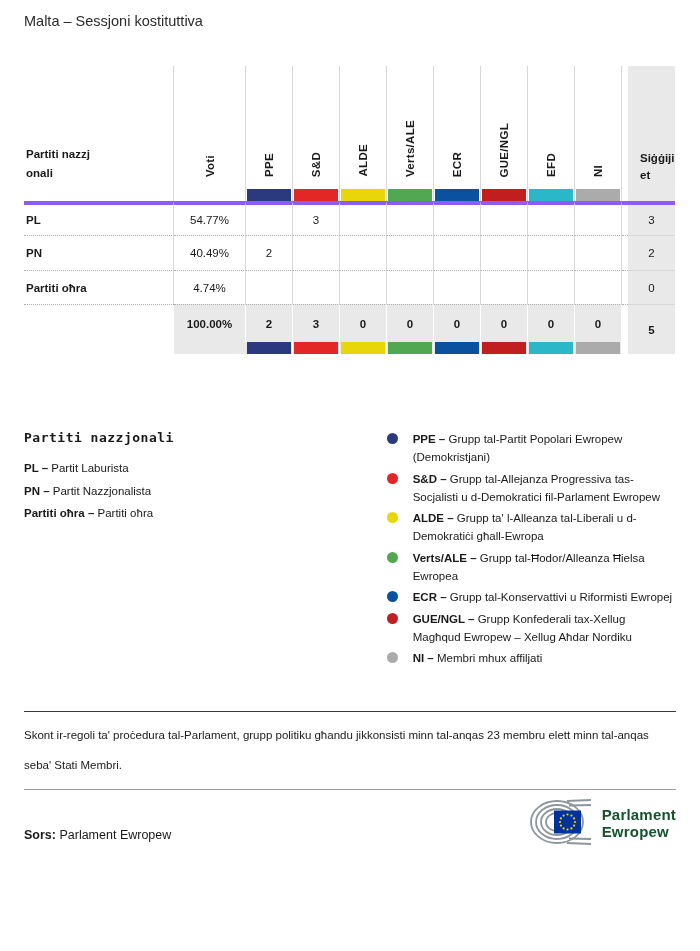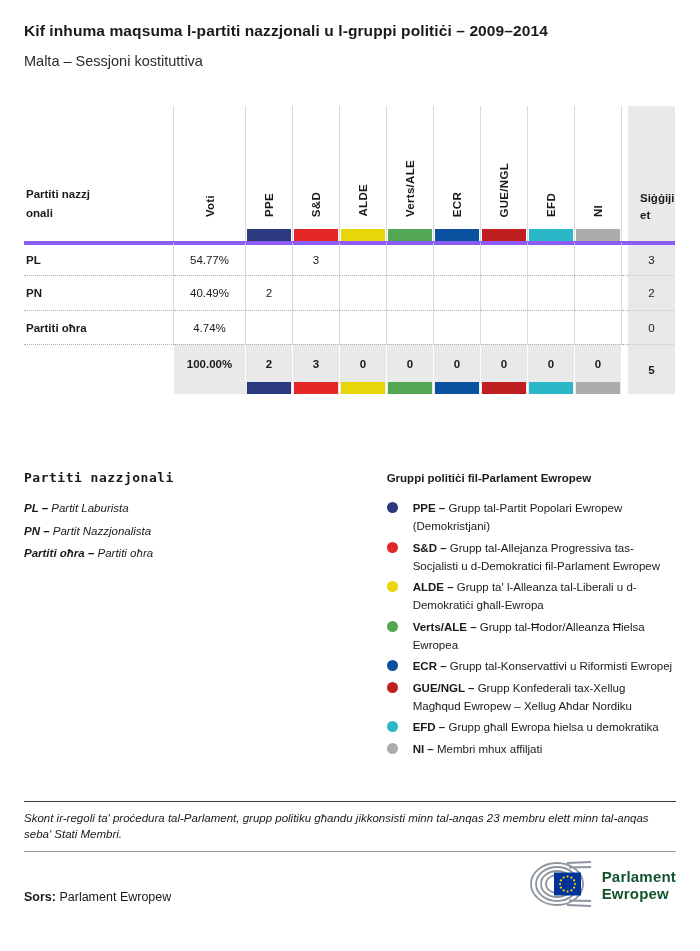--- a/index.html
+++ b/index.html
@@ -42,43 +42,42 @@
   .pname { display:flex; align-items:center; padding-left:2px; font-weight:bold; }
   .num   { display:flex; align-items:center; justify-content:center; }
   .total { font-weight:bold; }
   .sig-total { grid-row:span 2; }
 
   
   .legends { display:flex; margin-top:76px; }
   .leg-left { width:366px; }
   .leg-left h3 { font-family:"DejaVu Sans Mono", monospace; font-size:13px; font-weight:bold;
                  margin:0 0 17px 0; letter-spacing:.5px; }
-  .leg-left .item { font-size:11.5px; margin-bottom:10.5px;font-style:italic; }
+  .leg-left .item { font-size:11.5px; margin-bottom:10.5px; }
   .leg-right { width:292px; font-size:11.5px; }
   .leg-right h3 { font-size:11.5px; font-weight:bold; margin:2px 0 15px 0; }
   .gitem { position:relative; padding-left:26px; line-height:18px; margin-bottom:3.5px; }
   .gdot  { position:absolute; left:0; top:3px; width:11px; height:11px; border-radius:50%; }
 
   
   .footer { margin-top:40px; }
   .hr1 { border-top:1px solid #3a3a3a; }
   .hr2 { border-top:1px solid #9c9c9c; }
-  .note { font-size:11.5px; line-height:16px; margin:8px 0 9px 0; width:652px; color:#1a1a1a;font-style:italic; }
+  .note { font-size:11.5px; line-height:30px; margin:8px 0 9px 0; width:652px; color:#1a1a1a; }
   .bottom { display:flex; justify-content:space-between; align-items:center; margin-top:6px; }
   .sors { font-size:12.5px; margin-top:24px; }
   .sors b { font-weight:bold; }
   .logo { display:flex; align-items:center; gap:9px; }
   .logo-text { color:#14532d; font-weight:bold; font-size:15px; line-height:17px; letter-spacing:.2px; }
 </style>
 </head>
 <body>
 
 <div class="content">
 
-  <h1 class="title">Kif inhuma maqsuma l-partiti nazzjonali u l-gruppi politiċi – 2009–2014</h1>
   <h2 class="subtitle">Malta – Sessjoni kostituttiva</h2>
 
   <div class="grid">
 
     <div class="cell vline hdr-name">
         <span>Partiti nazzjonali</span>
       </div>
     <div class="cell vline rot">
         <span>Voti</span>
       </div>
@@ -228,28 +227,26 @@
   </div>
 
   <div class="legends">
     <div class="leg-left">
       <h3>Partiti nazzjonali</h3>
       <div class="item"><b>PL –</b> <span>Partit Laburista</span></div>
       <div class="item"><b>PN –</b> <span>Partit Nazzjonalista</span></div>
       <div class="item"><b>Partiti oħra –</b> <span>Partiti oħra</span></div>
     </div>
     <div class="leg-right">
-      <h3>Gruppi politiċi fil-Parlament Ewropew</h3>
       <div class="gitem"><span class="gdot" style="background-color: rgb(43, 58, 127);"></span><b>PPE –</b> <span>Grupp tal-Partit Popolari Ewropew (Demokristjani)</span></div>
       <div class="gitem"><span class="gdot" style="background-color: rgb(227, 38, 38);"></span><b>S&amp;D –</b> <span>Grupp tal-Allejanza Progressiva tas-Socjalisti u d-Demokratici fil-Parlament Ewropew</span></div>
       <div class="gitem"><span class="gdot" style="background-color: rgb(232, 214, 10);"></span><b>ALDE –</b> <span>Grupp ta' l-Alleanza tal-Liberali u d-Demokratiċi għall-Ewropa</span></div>
       <div class="gitem"><span class="gdot" style="background-color: rgb(82, 168, 82);"></span><b>Verts/ALE –</b> <span>Grupp tal-Ħodor/Alleanza Ħielsa Ewropea</span></div>
       <div class="gitem"><span class="gdot" style="background-color: rgb(10, 82, 159);"></span><b>ECR –</b> <span>Grupp tal-Konservattivi u Riformisti Ewropej</span></div>
       <div class="gitem"><span class="gdot" style="background-color: rgb(193, 31, 31);"></span><b>GUE/NGL –</b> <span>Grupp Konfederali tax-Xellug Magħqud Ewropew – Xellug Aħdar Nordiku</span></div>
-      <div class="gitem"><span class="gdot" style="background-color: rgb(42, 184, 201);"></span><b>EFD –</b> <span>Grupp għall Ewropa ħielsa u demokratika</span></div>
       <div class="gitem"><span class="gdot" style="background-color: rgb(171, 171, 171);"></span><b>NI –</b> <span>Membri mhux affiljati</span></div>
     </div>
   </div>
 
   <div class="footer">
     <div class="hr1"></div>
     <p class="note">Skont ir-regoli ta' proċedura tal-Parlament, grupp politiku għandu jikkonsisti minn tal-anqas 23 membru elett minn tal-anqas seba' Stati Membri.</p>
     <div class="hr2"></div>
     <div class="bottom">
       <div class="sors">

